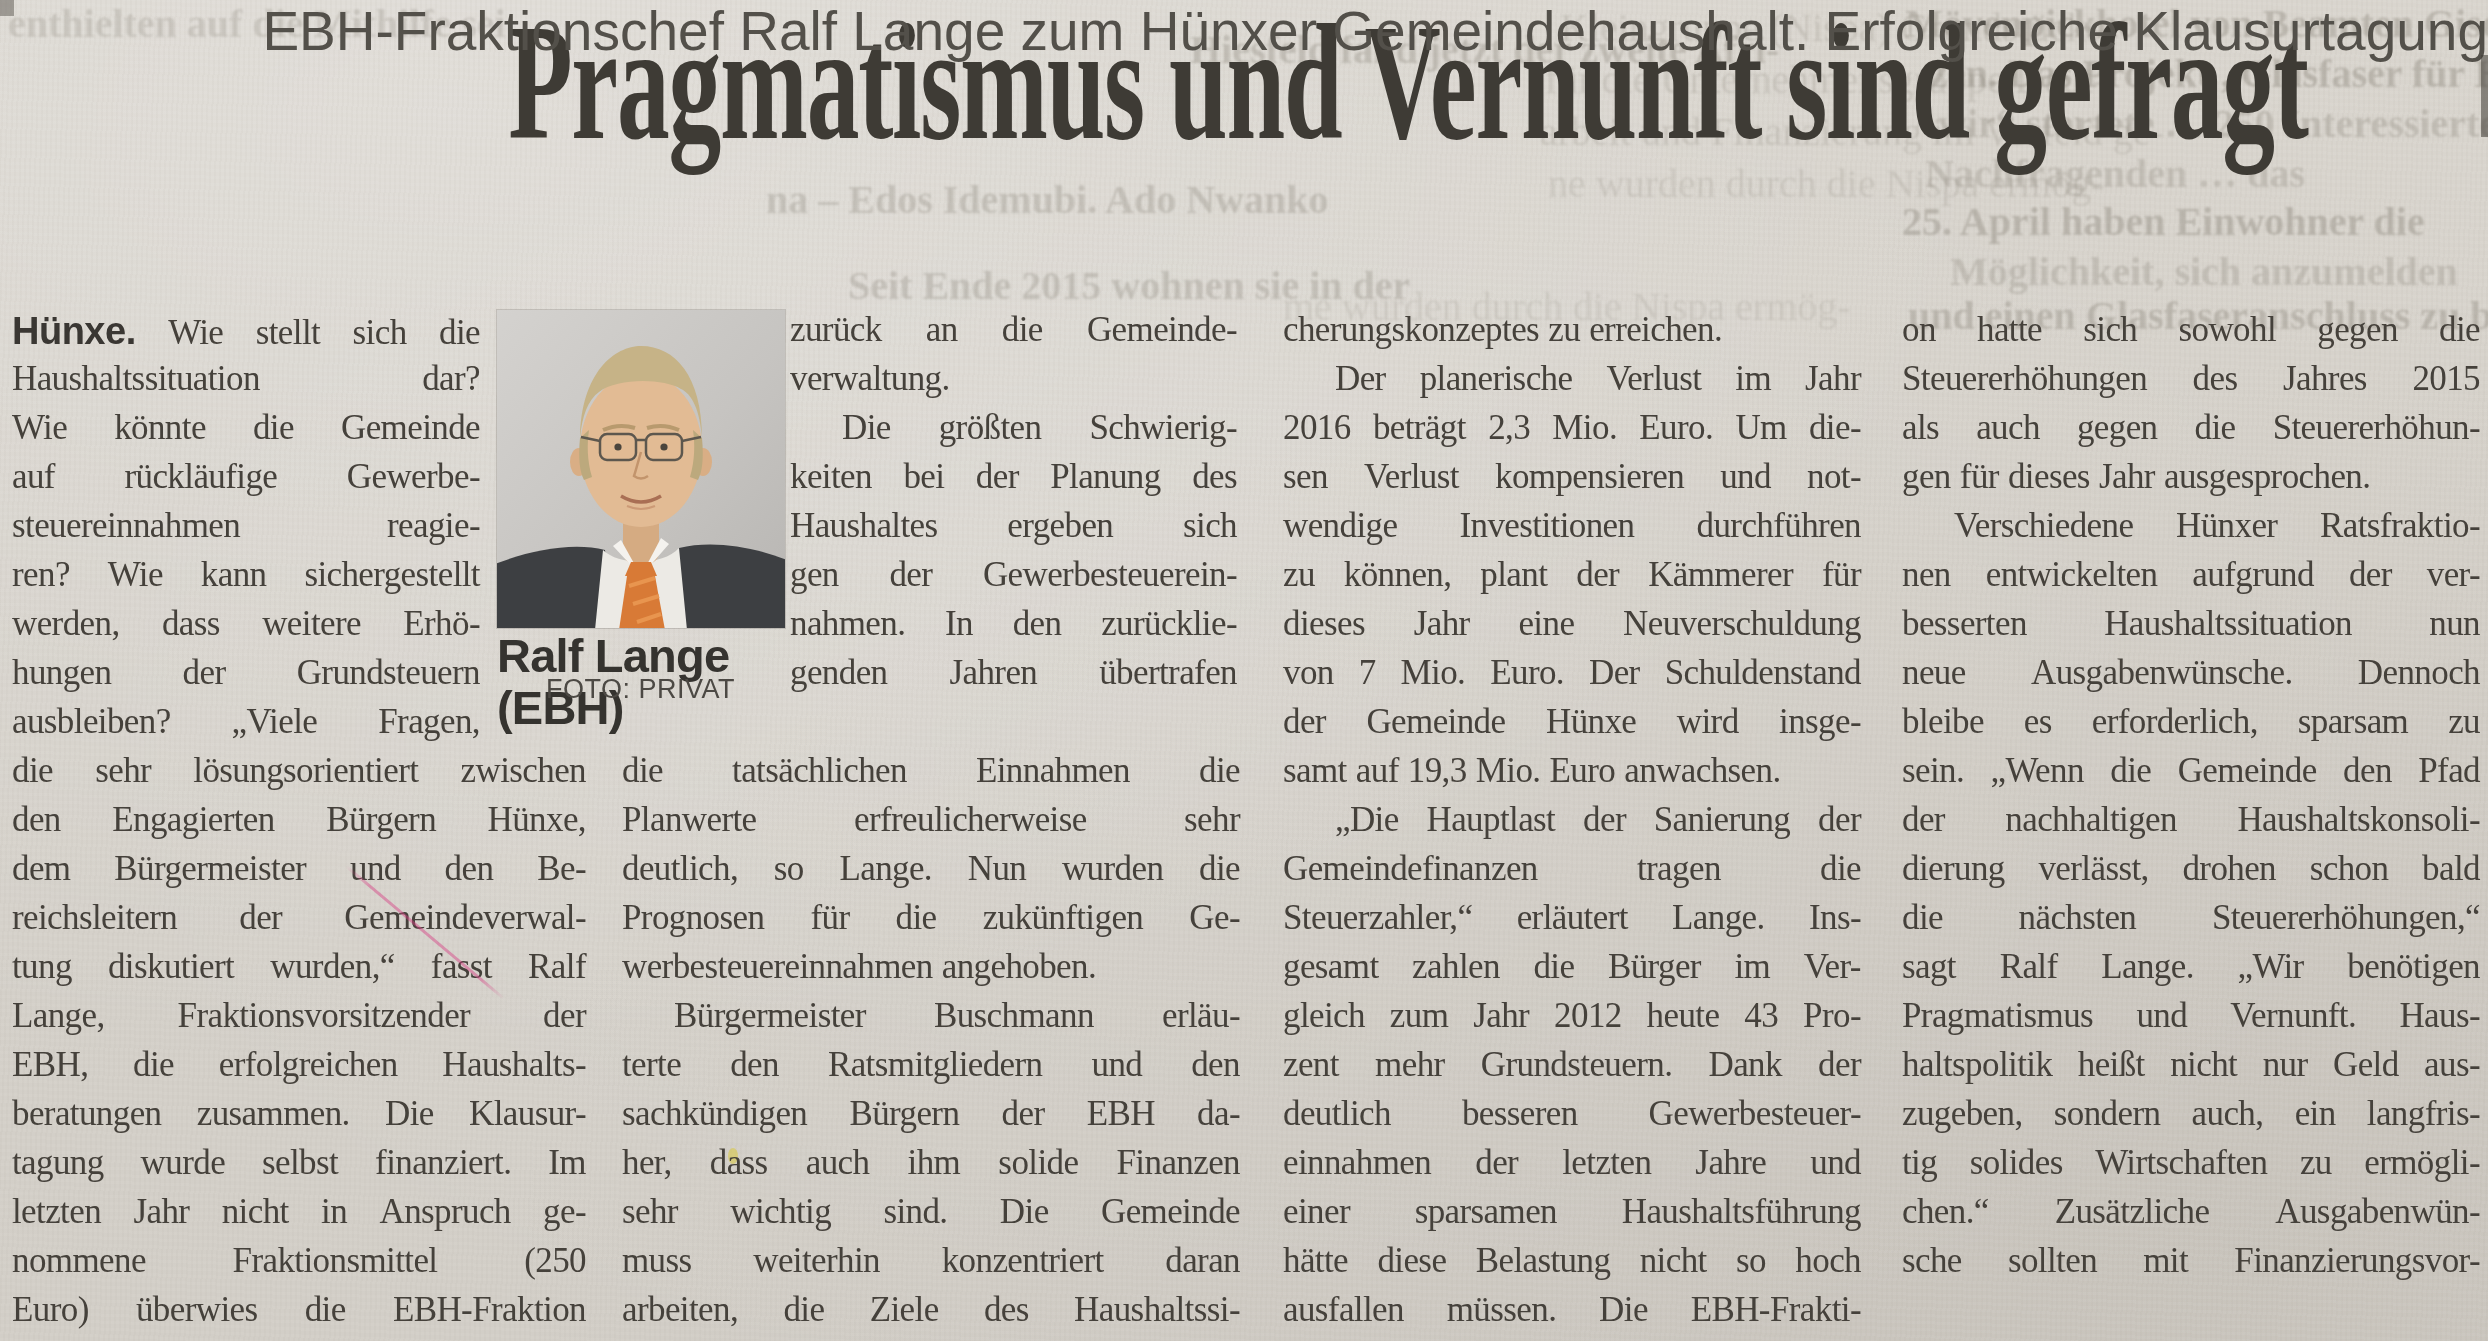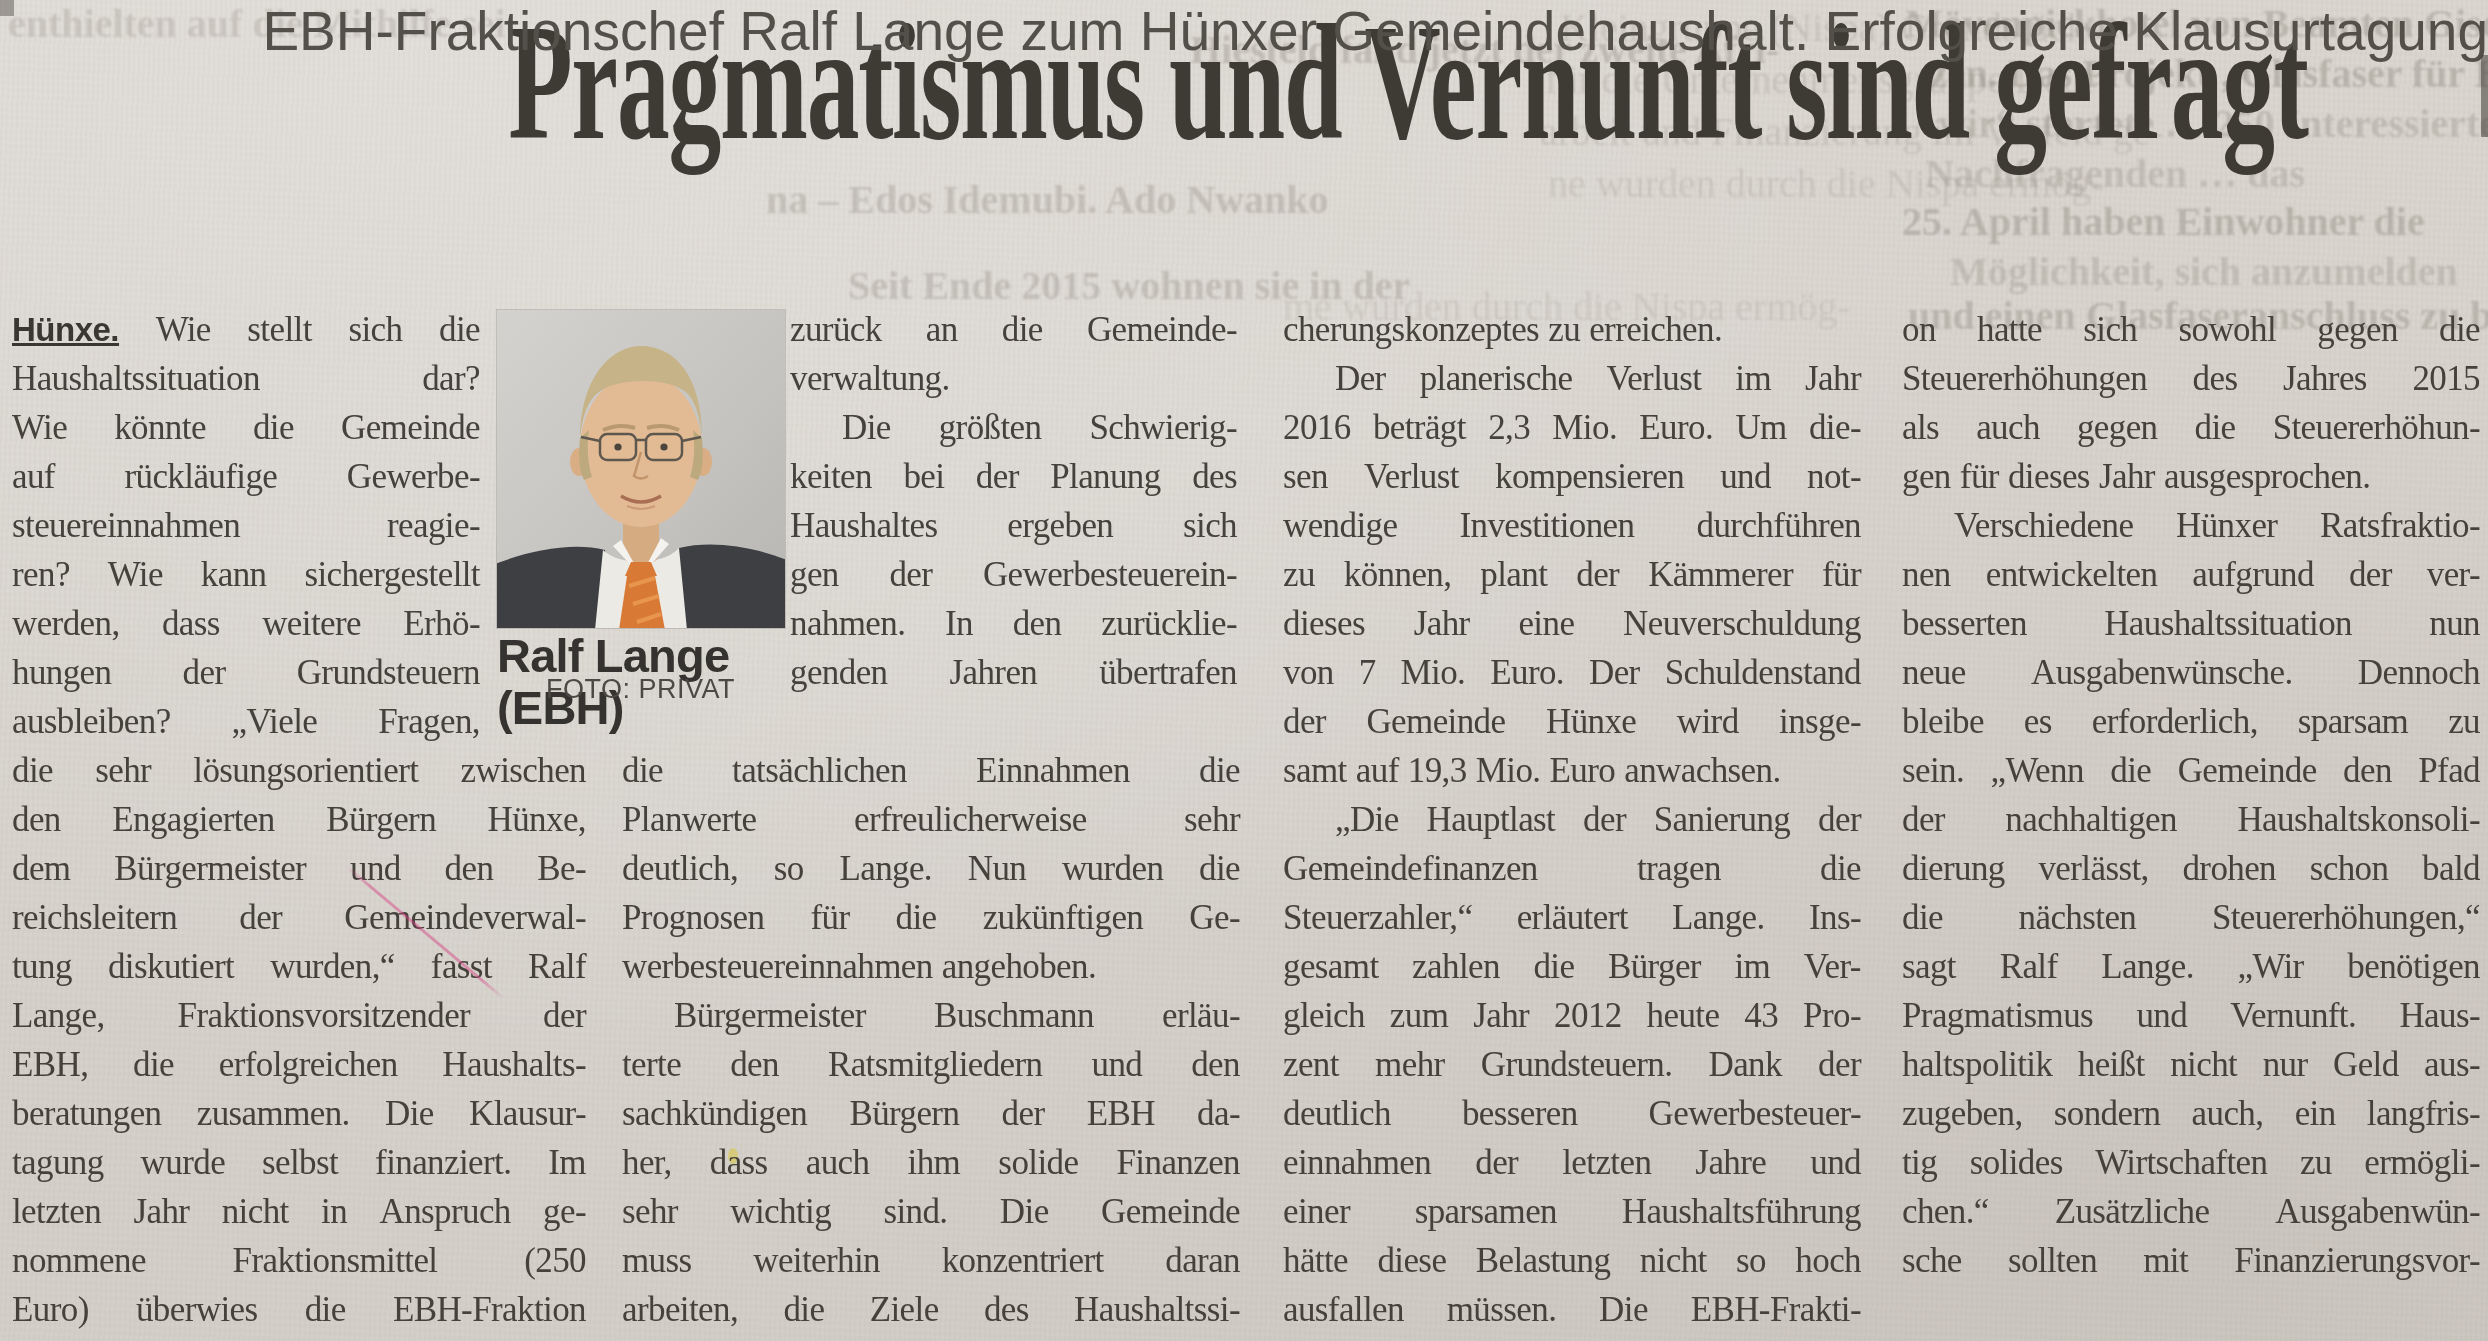--- a/index.html
+++ b/index.html
@@ -35,21 +35,21 @@
   .subtitle-row .sub{
     font-family:"Liberation Sans",sans-serif;font-size:55px;line-height:1.15;
     color:var(--subtitle-ink);letter-spacing:0px;white-space:nowrap;
   }
   
   .seg{position:absolute;color:var(--ink);font-size:35px;letter-spacing:-0.6px;z-index:3;}
   .bl{display:flex;justify-content:space-between;flex-wrap:nowrap;height:49px;align-items:baseline;}
   .bl span{white-space:nowrap;}
   .bl.rag{justify-content:flex-start;gap:.26em;}
   .bl.ind{padding-left:52px;}
-  .lead{font-family:"Liberation Sans",sans-serif;font-weight:700;font-size:33px;letter-spacing:-0.5px;color:#3a3733;text-decoration:underline;}
+  .lead{font-family:"Liberation Sans",sans-serif;font-weight:700;font-size:38px;letter-spacing:-0.5px;color:#3a3733;}
   #col1a{left:12px;top:310px;width:468px;}
   #col1b{left:12px;top:751px;width:574px;}
   #col2a{left:790px;top:310px;width:447px;}
   #col2b{left:622px;top:751px;width:618px;}
   #col3{left:1283px;top:310px;width:578px;}
   #col4{left:1902px;top:310px;width:578px;text-align:center;}
   
   .photo{position:absolute;left:497px;top:310px;width:288px;height:318px;z-index:3;
     box-shadow:0 0 0 1px rgba(60,55,48,.18);}
   .photo svg{display:block;width:100%;height:100%;}

